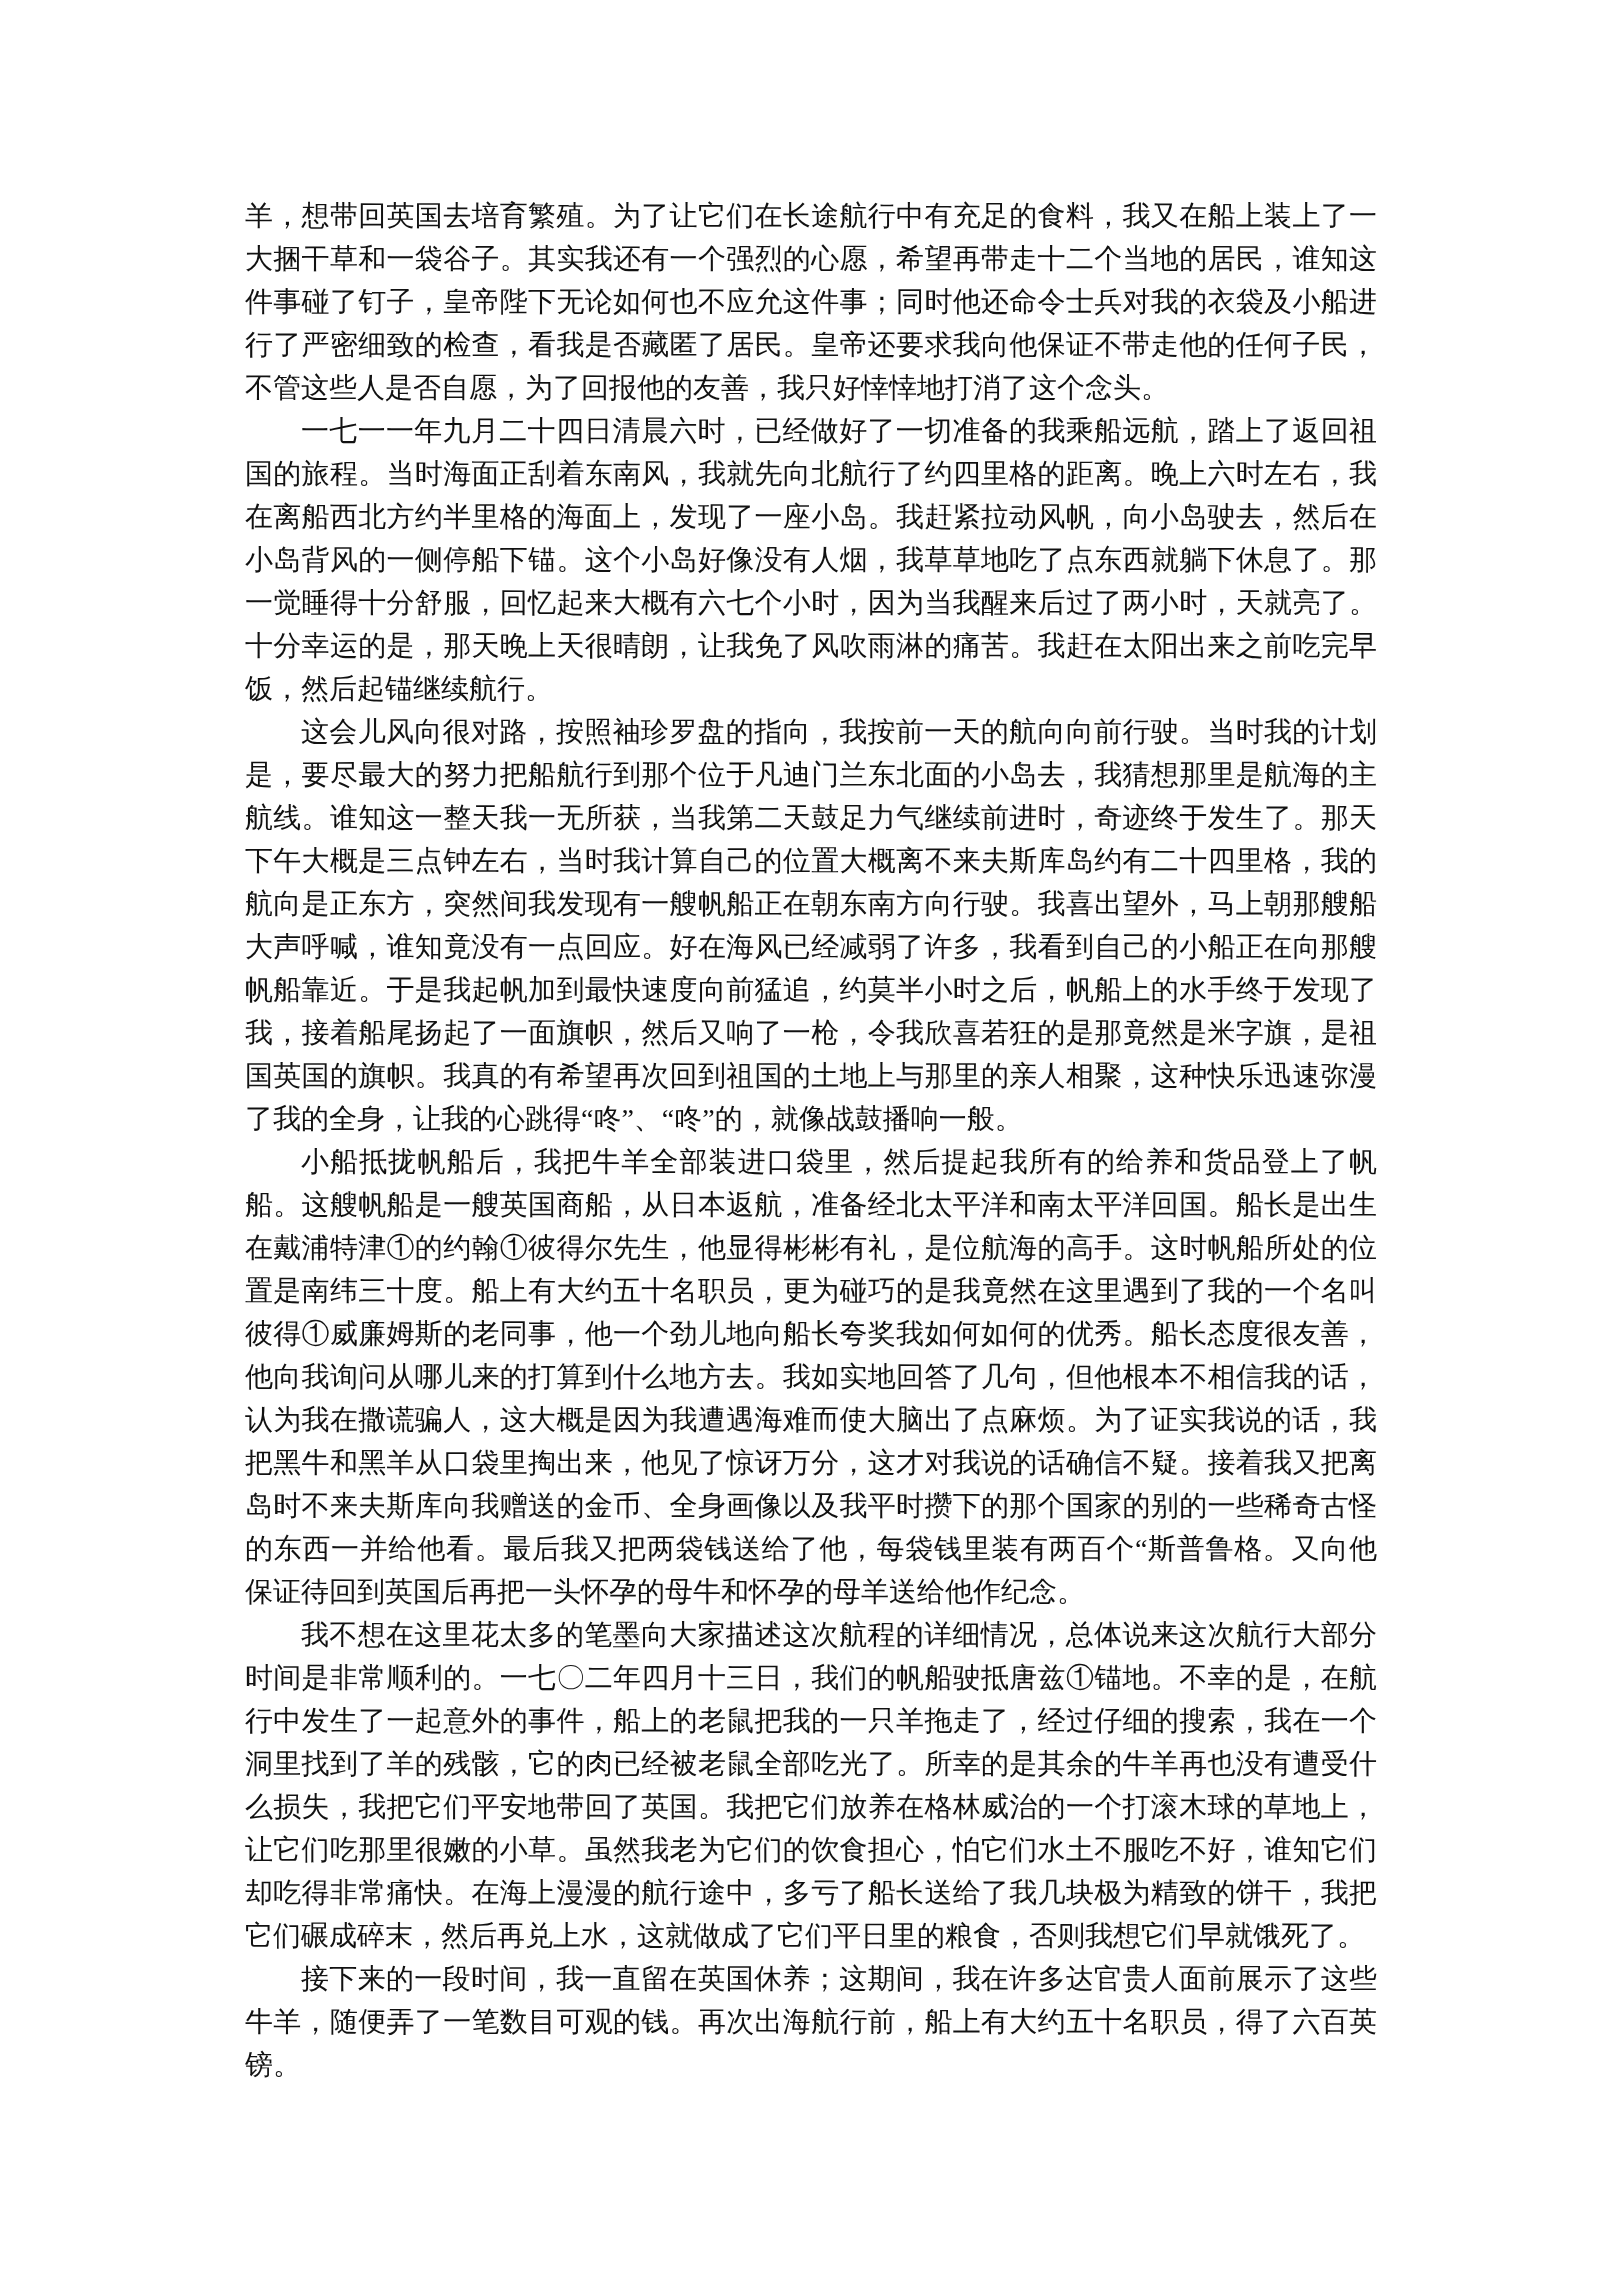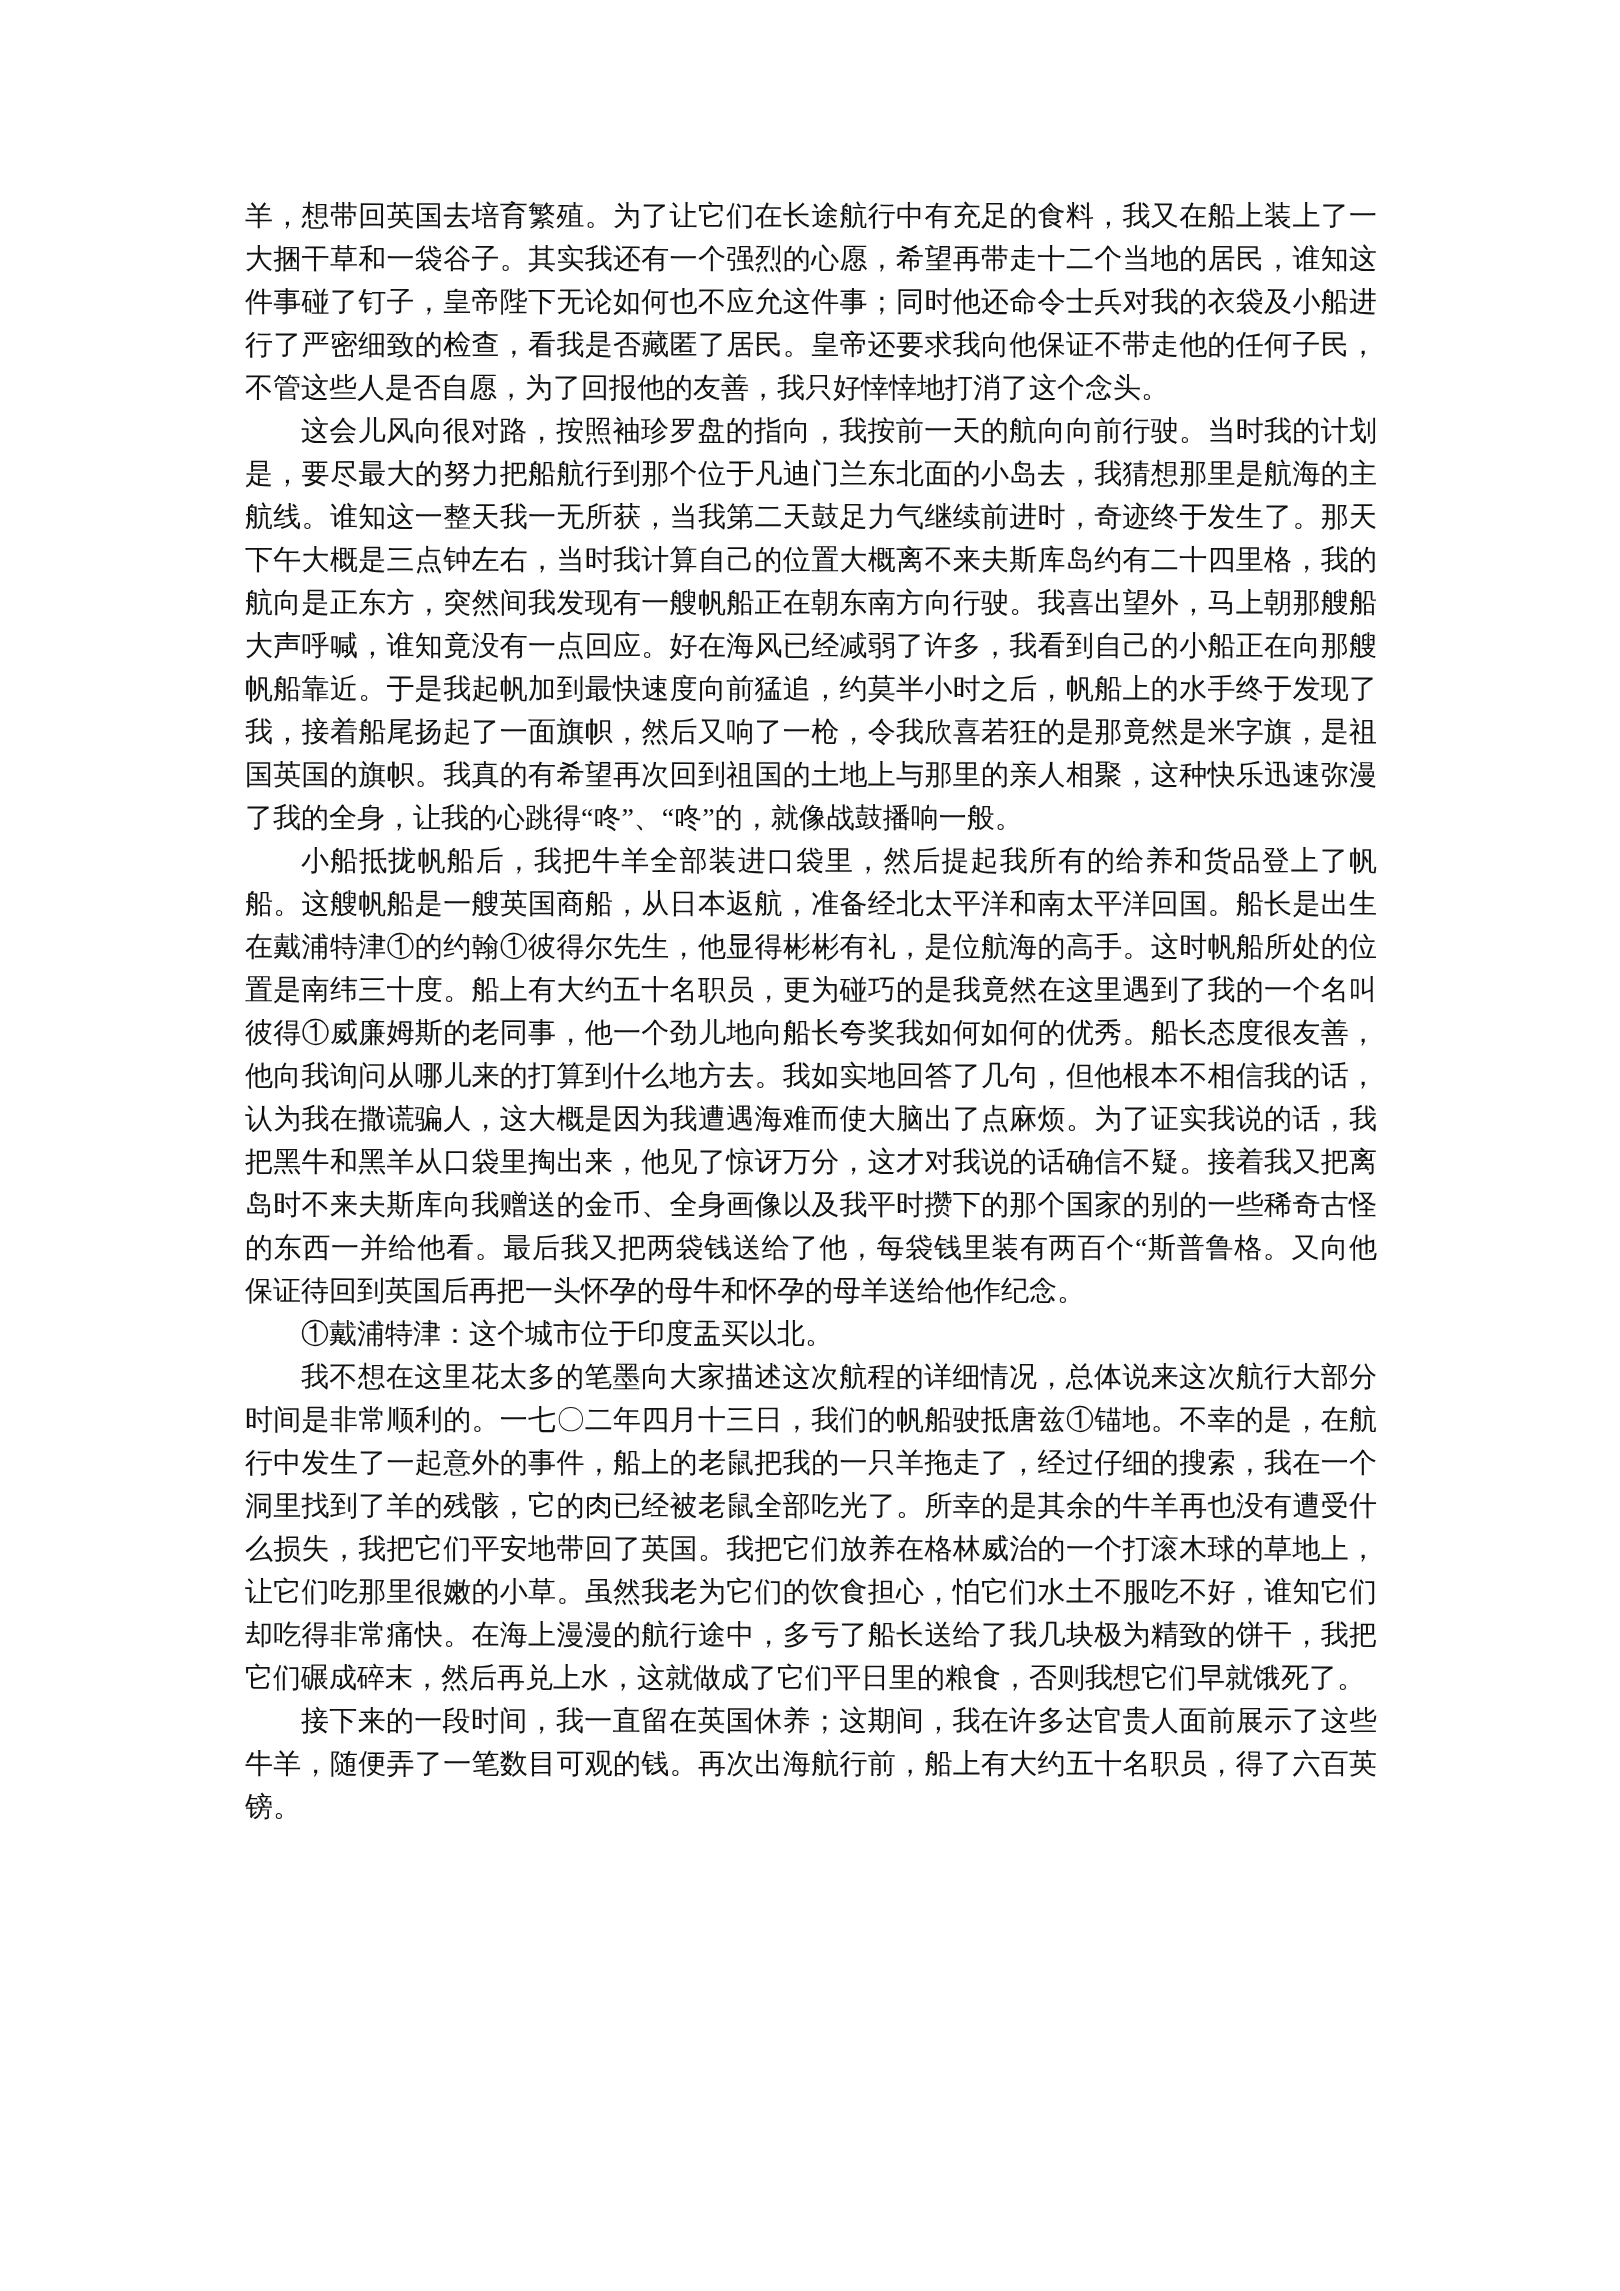--- a/index.html
+++ b/index.html
@@ -34,20 +34,20 @@
   .para.indent {
     text-indent: 2em;
   }
 </style>
 </head>
 <body>
 
 <main class="page" style="background: rgb(255, 255, 255);">
   <section class="text-block" style="color: rgb(17, 17, 17);">
       <p class="para">羊，想带回英国去培育繁殖。为了让它们在长途航行中有充足的食料，我又在船上装上了一大捆干草和一袋谷子。其实我还有一个强烈的心愿，希望再带走十二个当地的居民，谁知这件事碰了钉子，皇帝陛下无论如何也不应允这件事；同时他还命令士兵对我的衣袋及小船进行了严密细致的检查，看我是否藏匿了居民。皇帝还要求我向他保证不带走他的任何子民，不管这些人是否自愿，为了回报他的友善，我只好悻悻地打消了这个念头。</p>
+      <p class="para indent">一七一一年九月二十四日清晨六时，已经做好了一切准备的我乘船远航，踏上了返回祖国的旅程。当时海面正刮着东南风，我就先向北航行了约四里格的距离。晚上六时左右，我在离船西北方约半里格的海面上，发现了一座小岛。我赶紧拉动风帆，向小岛驶去，然后在小岛背风的一侧停船下锚。这个小岛好像没有人烟，我草草地吃了点东西就躺下休息了。那一觉睡得十分舒服，回忆起来大概有六七个小时，因为当我醒来后过了两小时，天就亮了。十分幸运的是，那天晚上天很晴朗，让我免了风吹雨淋的痛苦。我赶在太阳出来之前吃完早饭，然后起锚继续航行。</p>
       <p class="para indent">这会儿风向很对路，按照袖珍罗盘的指向，我按前一天的航向向前行驶。当时我的计划是，要尽最大的努力把船航行到那个位于凡迪门兰东北面的小岛去，我猜想那里是航海的主航线。谁知这一整天我一无所获，当我第二天鼓足力气继续前进时，奇迹终于发生了。那天下午大概是三点钟左右，当时我计算自己的位置大概离不来夫斯库岛约有二十四里格，我的航向是正东方，突然间我发现有一艘帆船正在朝东南方向行驶。我喜出望外，马上朝那艘船大声呼喊，谁知竟没有一点回应。好在海风已经减弱了许多，我看到自己的小船正在向那艘帆船靠近。于是我起帆加到最快速度向前猛追，约莫半小时之后，帆船上的水手终于发现了我，接着船尾扬起了一面旗帜，然后又响了一枪，令我欣喜若狂的是那竟然是米字旗，是祖国英国的旗帜。我真的有希望再次回到祖国的土地上与那里的亲人相聚，这种快乐迅速弥漫了我的全身，让我的心跳得“咚”、“咚”的，就像战鼓播响一般。</p>
       <p class="para indent">小船抵拢帆船后，我把牛羊全部装进口袋里，然后提起我所有的给养和货品登上了帆船。这艘帆船是一艘英国商船，从日本返航，准备经北太平洋和南太平洋回国。船长是出生在戴浦特津①的约翰①彼得尔先生，他显得彬彬有礼，是位航海的高手。这时帆船所处的位置是南纬三十度。船上有大约五十名职员，更为碰巧的是我竟然在这里遇到了我的一个名叫彼得①威廉姆斯的老同事，他一个劲儿地向船长夸奖我如何如何的优秀。船长态度很友善，他向我询问从哪儿来的打算到什么地方去。我如实地回答了几句，但他根本不相信我的话，认为我在撒谎骗人，这大概是因为我遭遇海难而使大脑出了点麻烦。为了证实我说的话，我把黑牛和黑羊从口袋里掏出来，他见了惊讶万分，这才对我说的话确信不疑。接着我又把离岛时不来夫斯库向我赠送的金币、全身画像以及我平时攒下的那个国家的别的一些稀奇古怪的东西一并给他看。最后我又把两袋钱送给了他，每袋钱里装有两百个“斯普鲁格。又向他保证待回到英国后再把一头怀孕的母牛和怀孕的母羊送给他作纪念。</p>
-      <p class="para indent">①戴浦特津：这个城市位于印度盂买以北。</p>
       <p class="para indent">我不想在这里花太多的笔墨向大家描述这次航程的详细情况，总体说来这次航行大部分时间是非常顺利的。一七〇二年四月十三日，我们的帆船驶抵唐兹①锚地。不幸的是，在航行中发生了一起意外的事件，船上的老鼠把我的一只羊拖走了，经过仔细的搜索，我在一个洞里找到了羊的残骸，它的肉已经被老鼠全部吃光了。所幸的是其余的牛羊再也没有遭受什么损失，我把它们平安地带回了英国。我把它们放养在格林威治的一个打滚木球的草地上，让它们吃那里很嫩的小草。虽然我老为它们的饮食担心，怕它们水土不服吃不好，谁知它们却吃得非常痛快。在海上漫漫的航行途中，多亏了船长送给了我几块极为精致的饼干，我把它们碾成碎末，然后再兑上水，这就做成了它们平日里的粮食，否则我想它们早就饿死了。</p>
       <p class="para indent">接下来的一段时间，我一直留在英国休养；这期间，我在许多达官贵人面前展示了这些牛羊，随便弄了一笔数目可观的钱。再次出海航行前，船上有大约五十名职员，得了六百英镑。</p>
     </section>
 </main>
 
 
 </body></html>

